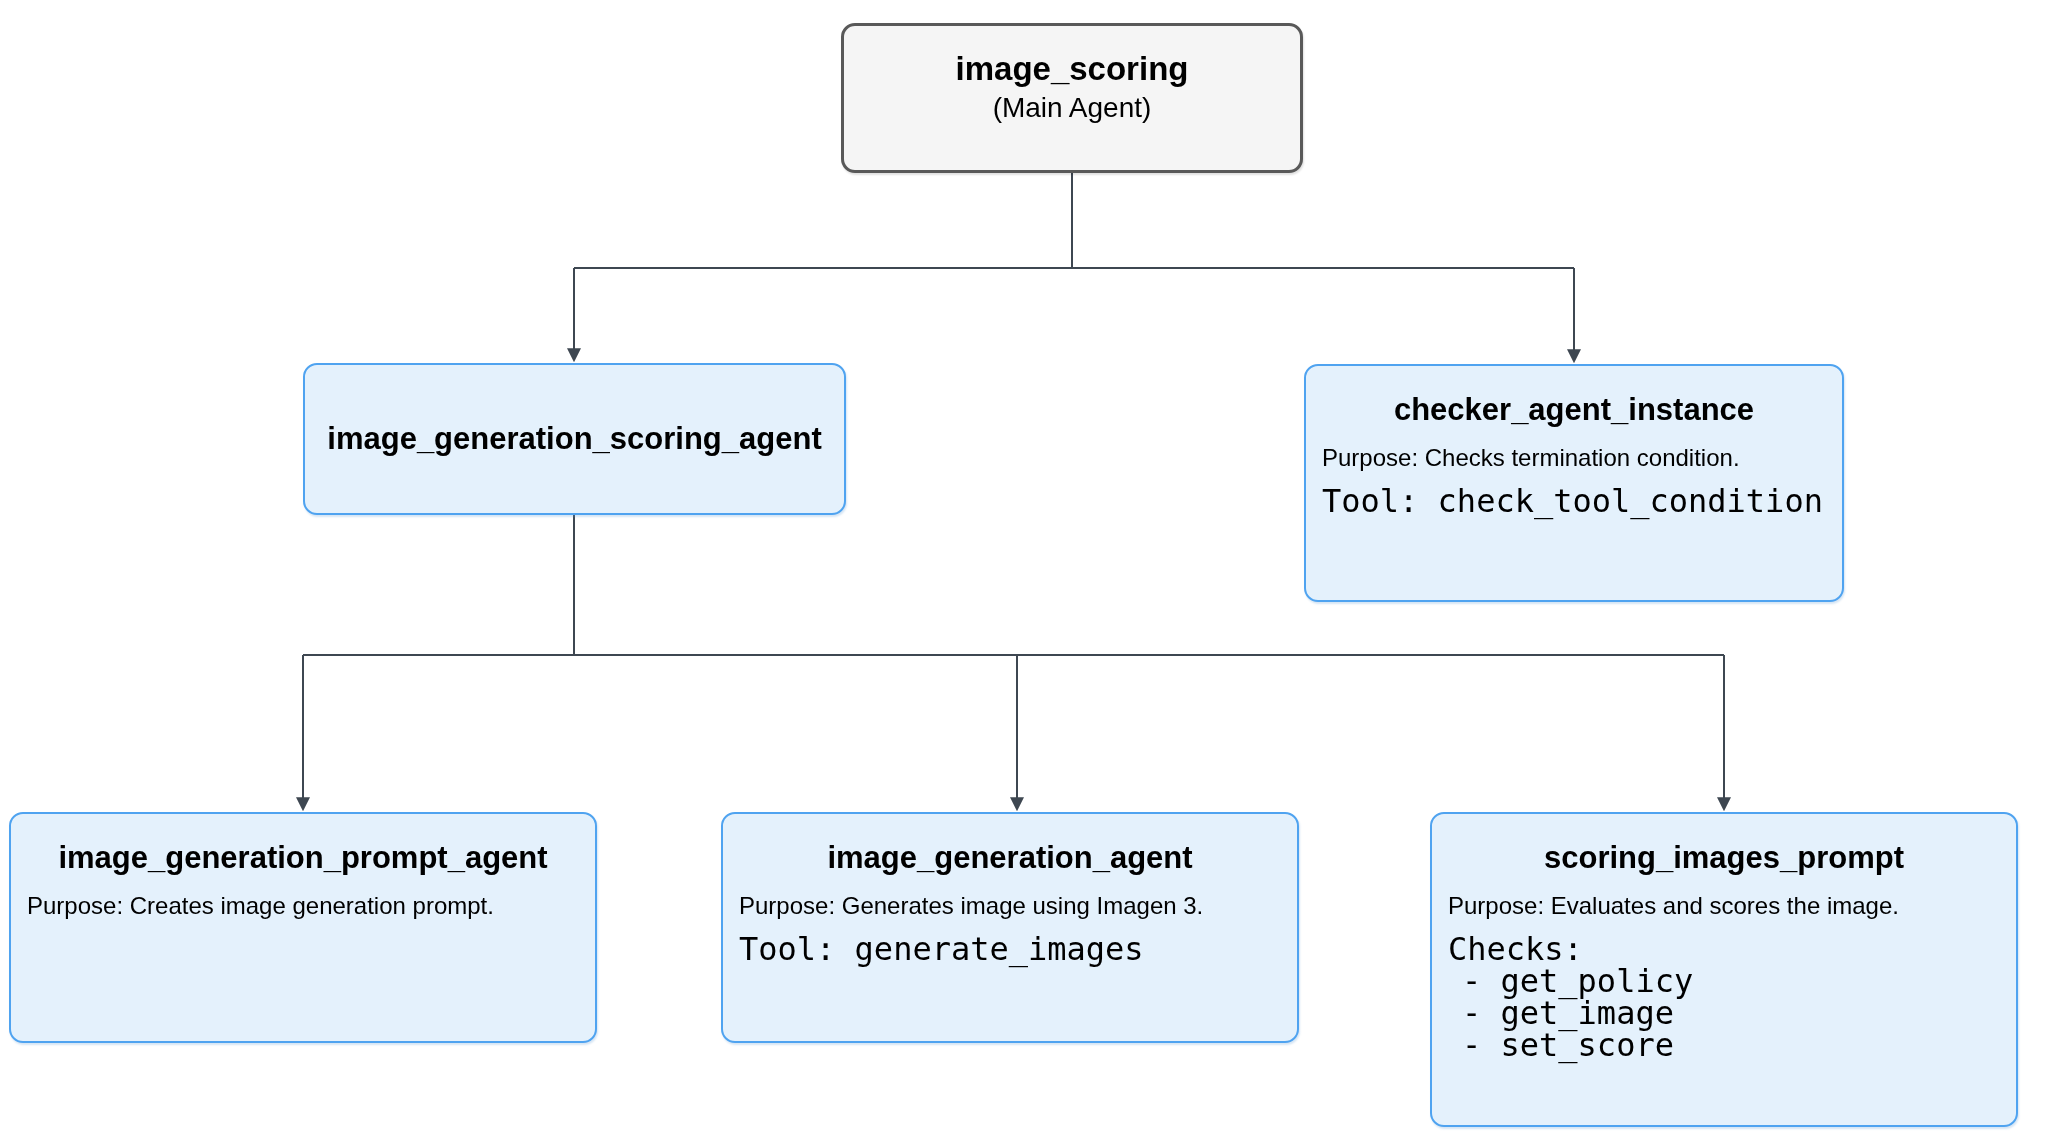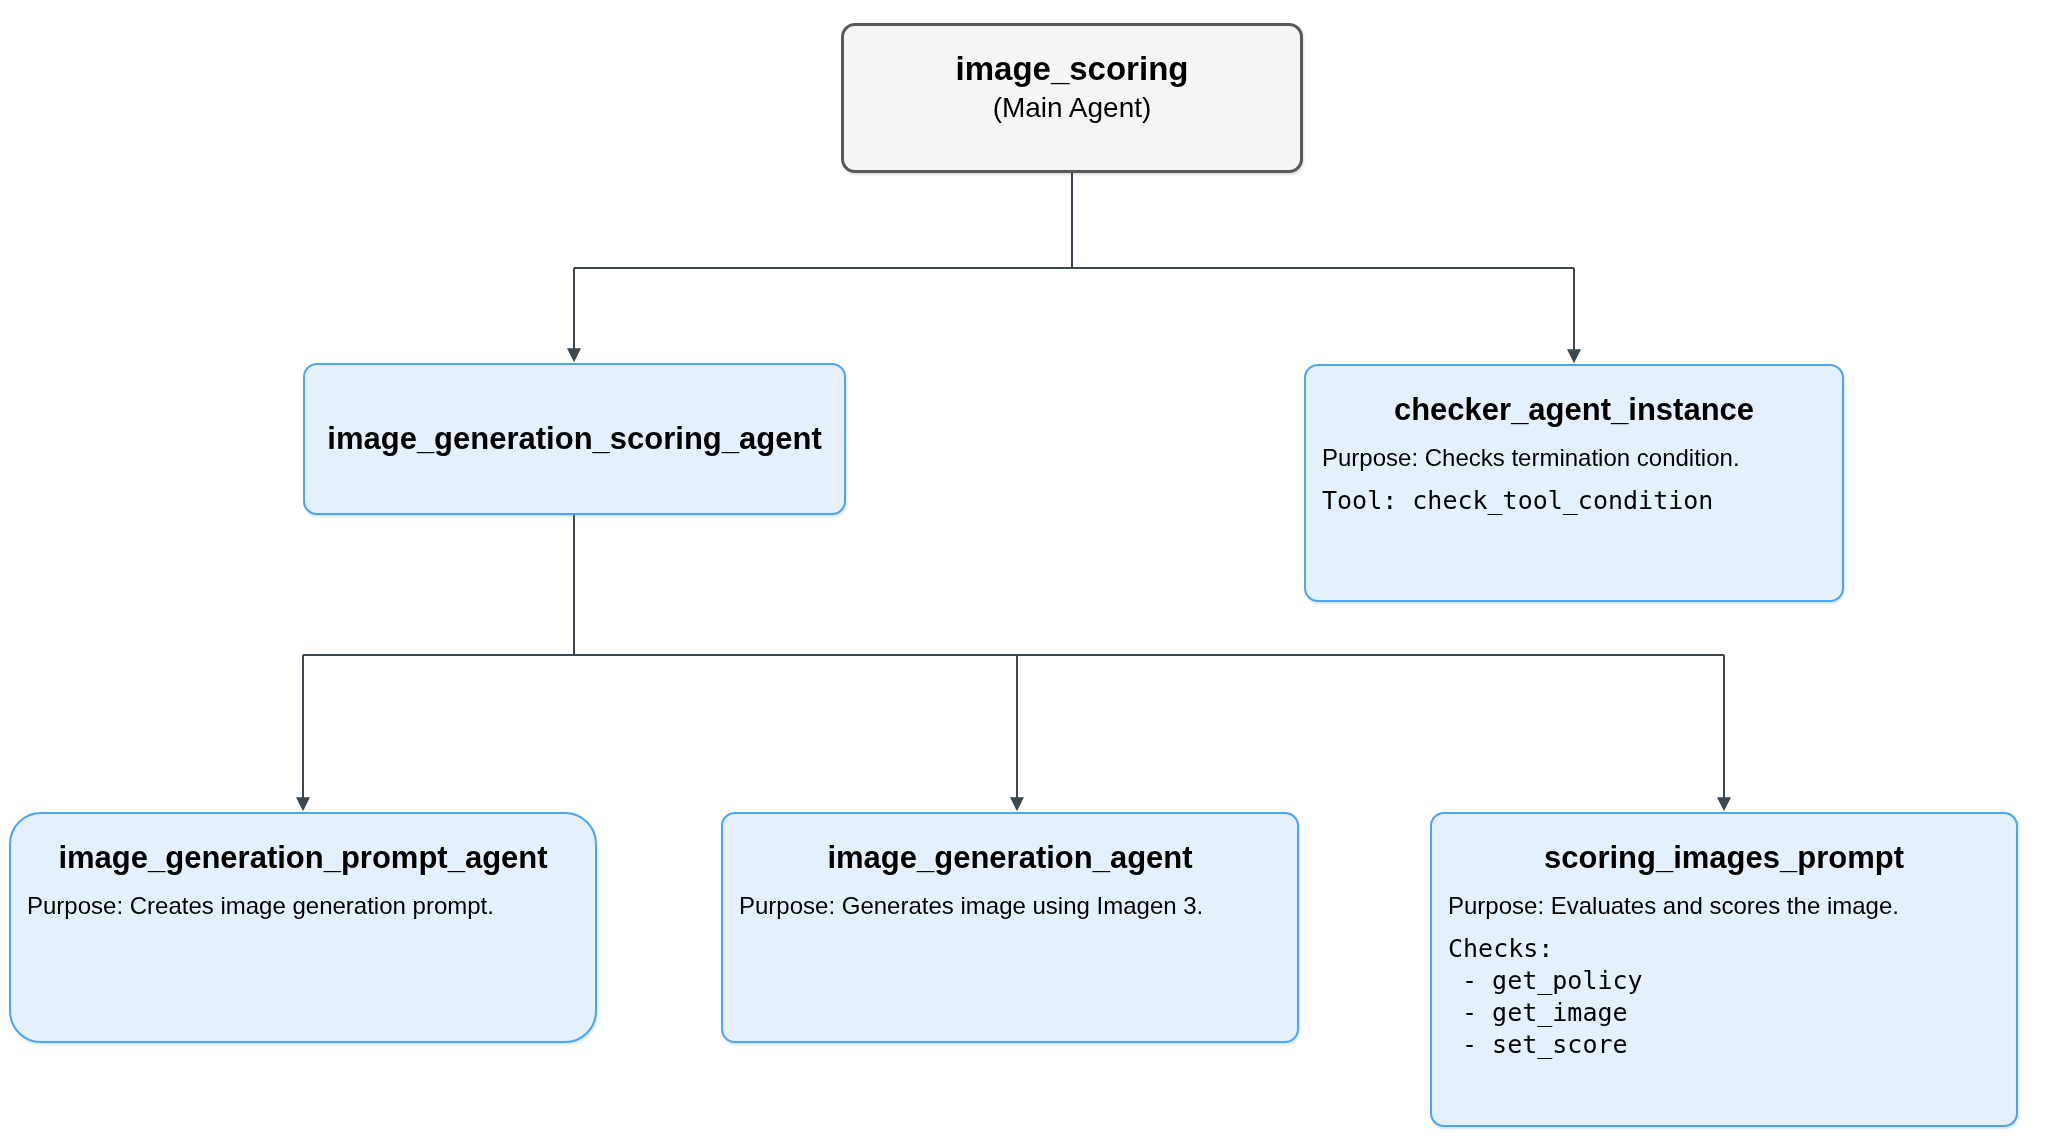--- a/index.html
+++ b/index.html
@@ -72,40 +72,40 @@
   .detail-node .node-title {
     margin-bottom: 8px;
   }
   .purpose-line {
     font-size: 24px;
     line-height: 40px;
     white-space: nowrap;
   }
   .mono-line {
     font-family: "DejaVu Sans Mono", "Liberation Mono", monospace;
-    font-size: 25px;
+    font-size: 32px;
     line-height: 32px;
     margin-top: 7px;
     white-space: nowrap;
   }
   .tools-list {
     margin: 0;
   }
   .tools-list .tool-item {
     display: block;
     padding-left: 14px;
     margin-top: 0;
     white-space: nowrap;
   }
 
   
   #node-main            { left: 841px;  top: 23px;  width: 462px; height: 150px; }
   #node-scoring-agent   { left: 303px;  top: 363px; width: 543px; height: 152px; }
   #node-checker         { left: 1304px; top: 364px; width: 540px; height: 238px; }
-  #node-prompt-agent    { left: 9px;    top: 812px; width: 588px; height: 231px; border-radius: 32px; }
+  #node-prompt-agent    { left: 9px;    top: 812px; width: 588px; height: 231px; }
   #node-generation-agent{ left: 721px;  top: 812px; width: 578px; height: 231px; }
   #node-scoring-prompt  { left: 1430px; top: 812px; width: 588px; height: 315px; }
 
   .edge {
     stroke: #3e4751;
     stroke-width: 2px;
     fill: none;
   }
 </style>
 </head>
@@ -146,20 +146,21 @@
   </div>
 
   <div id="node-prompt-agent" class="node agent-node detail-node">
     <div class="node-title">image_generation_prompt_agent</div>
     <div class="purpose-line">Purpose: Creates image generation prompt.</div>
   </div>
 
   <div id="node-generation-agent" class="node agent-node detail-node">
     <div class="node-title">image_generation_agent</div>
     <div class="purpose-line">Purpose: Generates image using Imagen 3.</div>
+    <div class="mono-line">Tool: generate_images</div>
   </div>
 
   <div id="node-scoring-prompt" class="node agent-node detail-node">
     <div class="node-title">scoring_images_prompt</div>
     <div class="purpose-line">Purpose: Evaluates and scores the image.</div>
     <div class="mono-line">Checks:</div>
     <div class="mono-line tools-list" style="margin-top:0;">
       <span class="tool-item">- get_policy</span>
       <span class="tool-item">- get_image</span>
       <span class="tool-item">- set_score</span>

